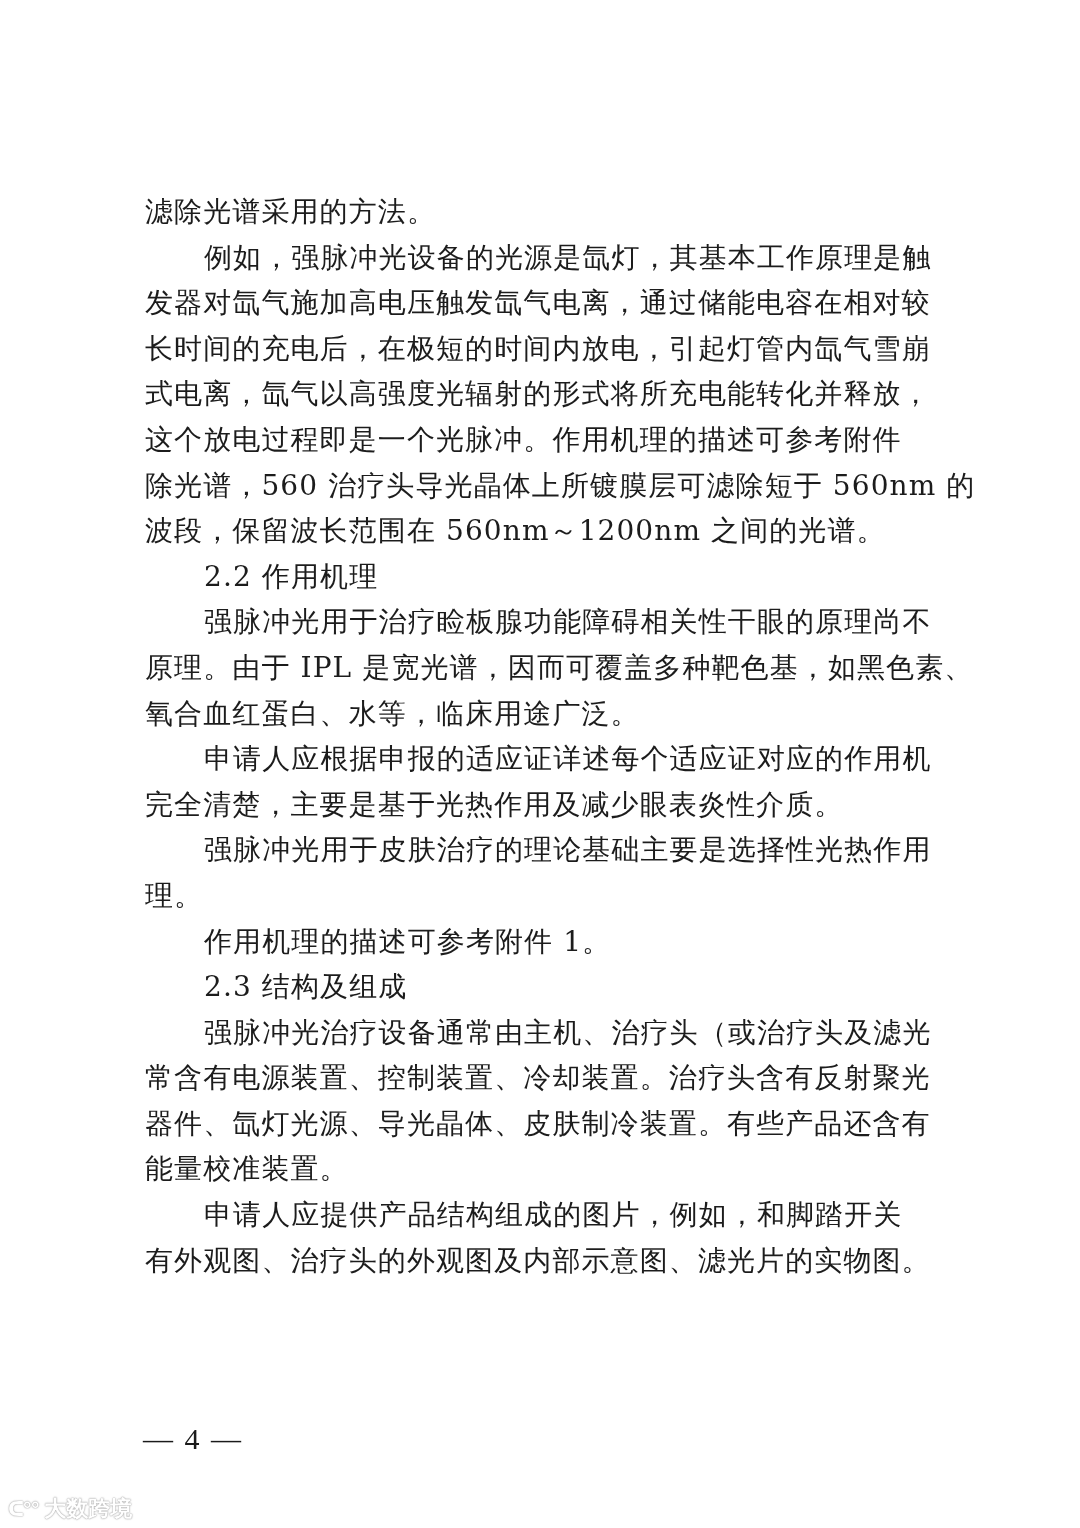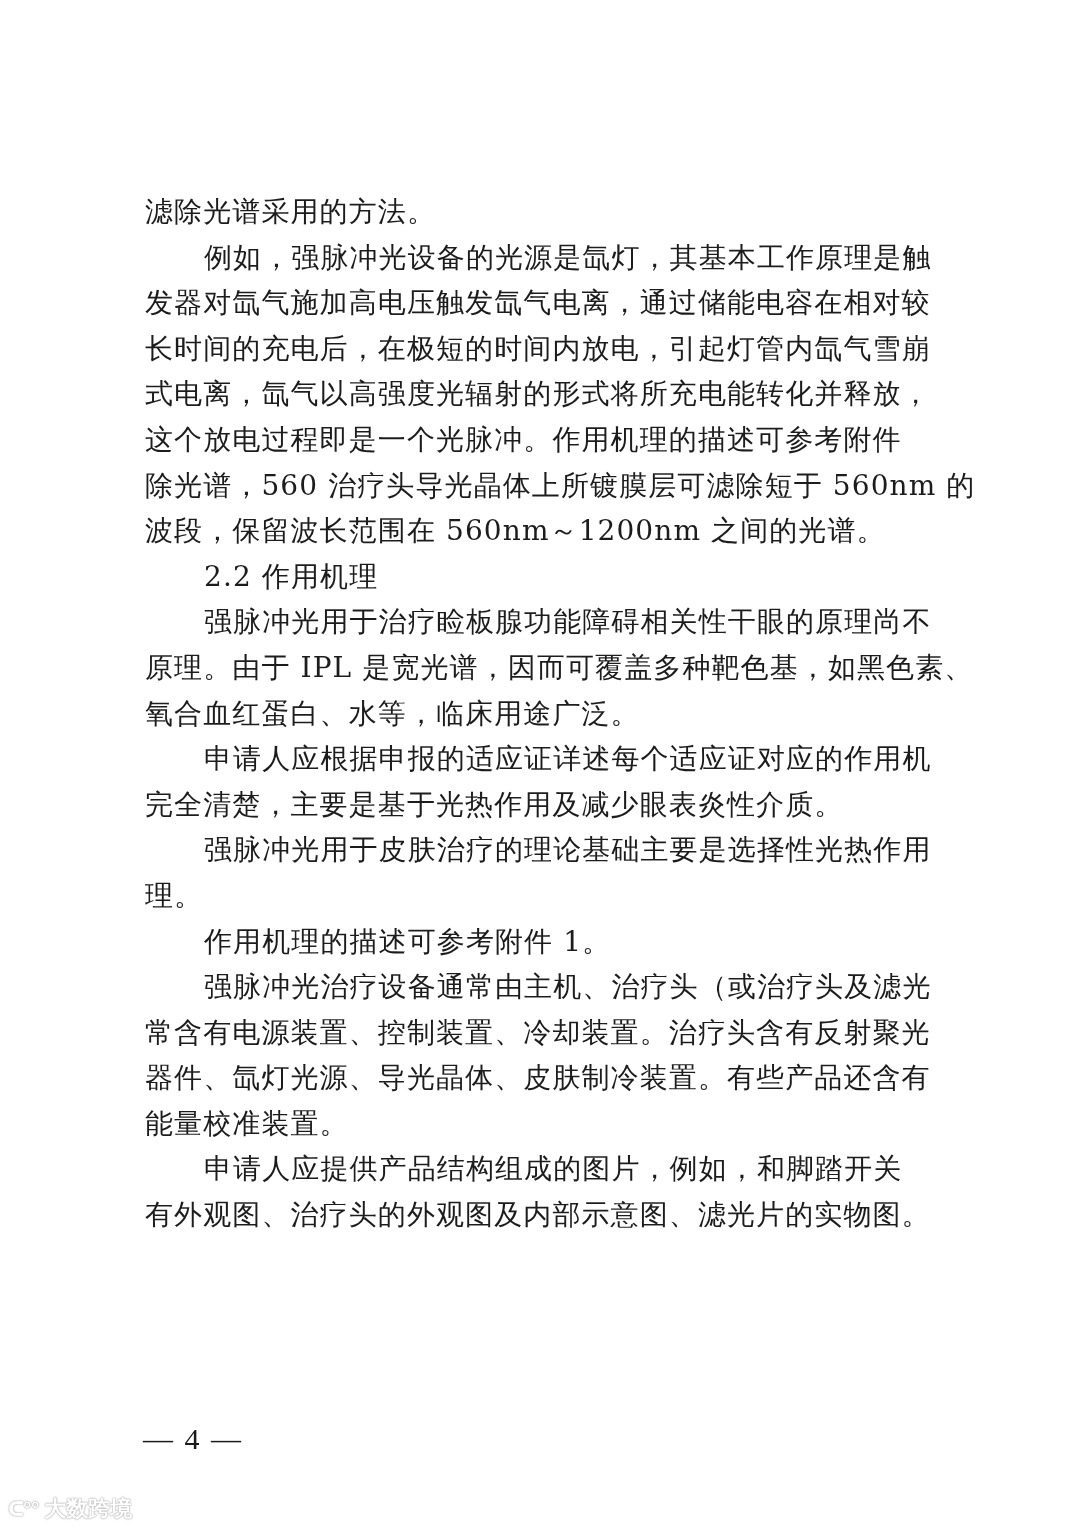--- a/index.html
+++ b/index.html
@@ -90,20 +90,21 @@
     <div class="line">氧合血红蛋白、水等，临床用途广泛。</div>
 
     <div class="line indent">申请人应根据申报的适应证详述每个适应证对应的作用机</div>
     <div class="line">完全清楚，主要是基于光热作用及减少眼表炎性介质。</div>
 
     <div class="line indent">强脉冲光用于皮肤治疗的理论基础主要是选择性光热作用</div>
     <div class="line">理。</div>
 
     <div class="line indent">作用机理的描述可参考附件 1。</div>
 
+    <div class="line indent">2.3 结构及组成</div>
 
     <div class="line indent">强脉冲光治疗设备通常由主机、治疗头（或治疗头及滤光</div>
     <div class="line">常含有电源装置、控制装置、冷却装置。治疗头含有反射聚光</div>
     <div class="line">器件、氙灯光源、导光晶体、皮肤制冷装置。有些产品还含有</div>
     <div class="line">能量校准装置。</div>
 
     <div class="line indent">申请人应提供产品结构组成的图片，例如，和脚踏开关</div>
     <div class="line">有外观图、治疗头的外观图及内部示意图、滤光片的实物图。</div>
   </div>
 

